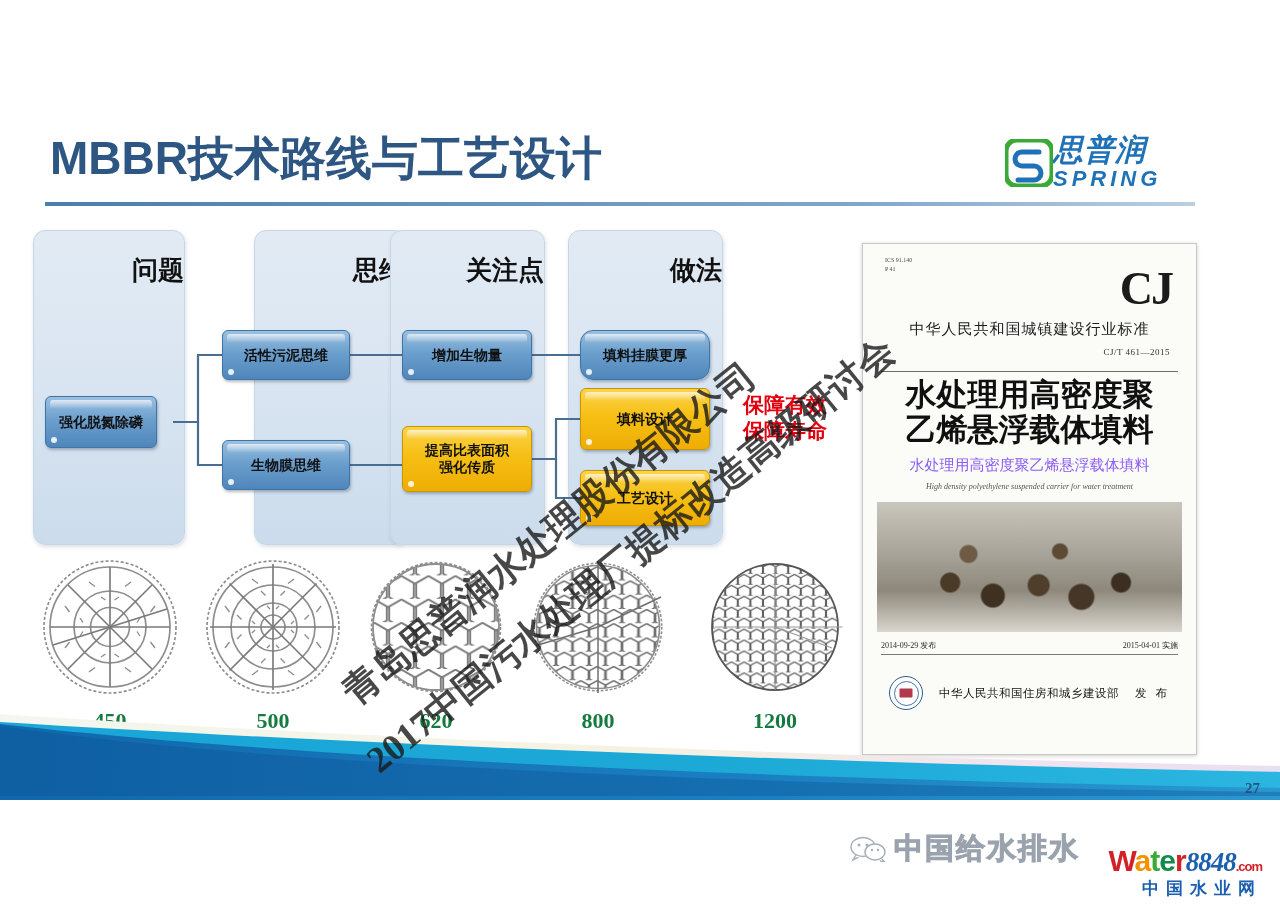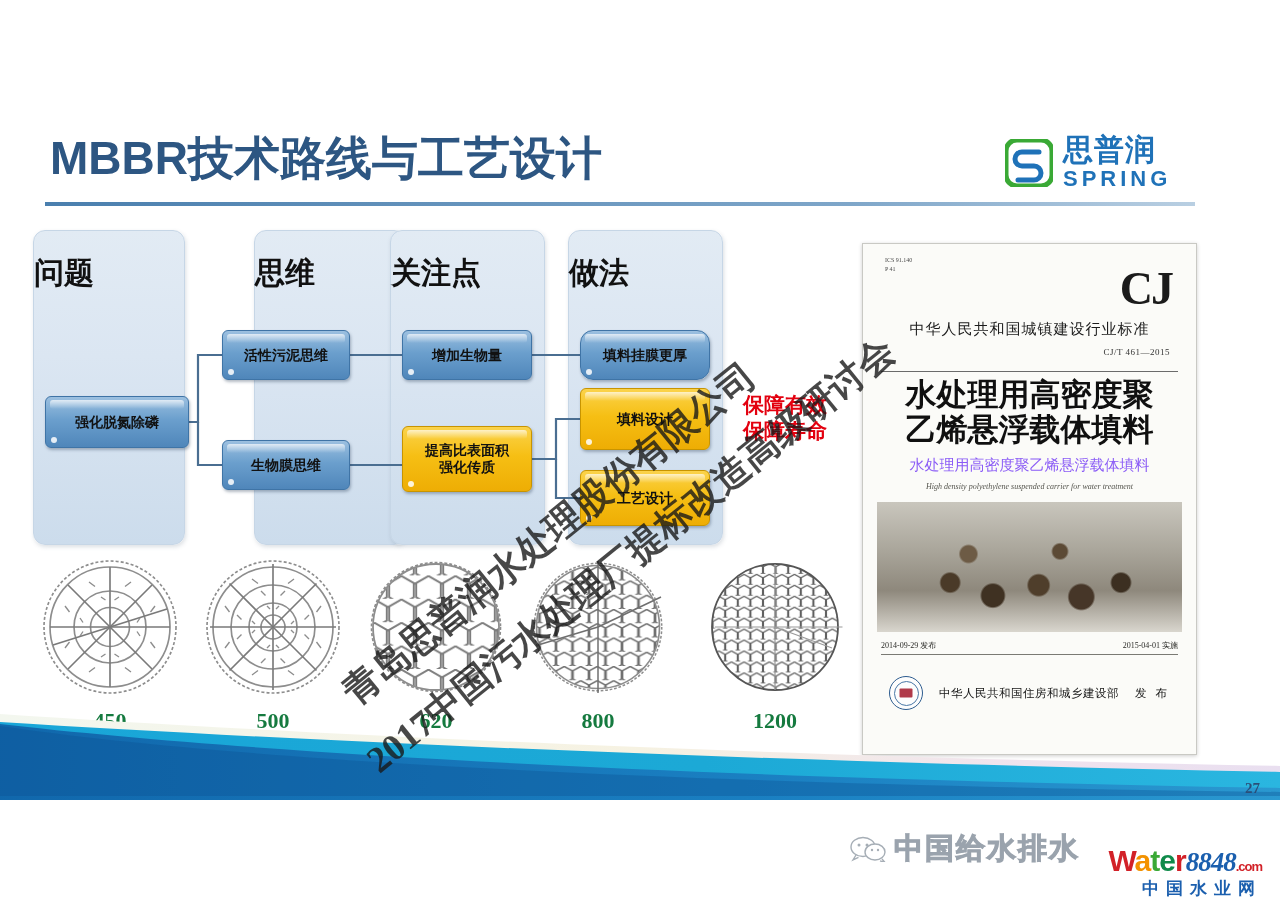--- a/index.html
+++ b/index.html
@@ -31,36 +31,36 @@
     display:flex; align-items:center; justify-content:center;
   }
   .badge span { font-size:21px; font-weight:bold; color:#1a1a1a; }
   .badge::before{
     content:""; position:absolute; left:4px; right:4px; top:3px; height:11px;
     background:linear-gradient(to bottom,rgba(255,255,255,.75),rgba(255,255,255,0));
     border-radius:3px;
   }
 
   
-  .brand { position:absolute; left:1005px; top:135px; display:flex; align-items:center; gap:10px; }
+  .brand { position:absolute; left:1005px; top:135px; display:flex; align-items:center; gap:0;font-style:italic; }
   .brand-mark { width:48px; height:48px; position:relative; }
   .brand-text { display:flex; flex-direction:column; line-height:1; }
   .brand-cn { font-size:30px; font-weight:bold; color:#1f72b8; letter-spacing:1px; }
   .brand-en { font-size:22px; font-weight:bold; color:#1f72b8; letter-spacing:4px; margin-top:3px; }
 
   
   .col {
     position:absolute; top:230px;
     background:linear-gradient(to bottom,#e2ebf4 0%,#dbe6f2 40%,#ccdcec 100%);
     border:1px solid #c6d6e6; border-radius:12px;
     box-shadow:1px 2px 4px rgba(80,100,120,.20);
   }
   .col-title {
-    position:absolute; top:22px; left:0; right:0; text-align:left;
-    font-size:30px; font-weight:bold; color:#111;
+    position:absolute; top:22px; left:0; right:0; text-align:right;
+    font-size:26px; font-weight:bold; color:#111;
   }
   .col1 { left:33px;  width:152px; height:315px; }
   .col2 { left:210px; width:152px; height:315px;margin-left:44px; }
   .col3 { left:390px; width:155px; height:315px; }
   .col4 { left:568px; width:155px; height:315px; }
 
   .node {
     position:absolute; border-radius:6px;
     display:flex; flex-direction:column; align-items:center; justify-content:center;
     font-weight:bold; color:#111; text-align:center; line-height:1.18;
@@ -79,21 +79,21 @@
     background:linear-gradient(to bottom,#9cc0e0 0%,#6b9fcd 45%,#4f86ba 100%);
     border:1px solid #3f74a6;
   }
   .node.yellow {
     background:linear-gradient(to bottom,#fbd34b 0%,#f6bf14 45%,#eead04 100%);
     border:1px solid #c89400;
   }
   .node span { font-size:14px; position:relative; z-index:2; }
 
   
-  .n-problem { left:45px;  top:396px; width:144px; height:52px; }
+  .n-problem { left:45px;  top:396px; width:112px; height:52px; }
   .n-as      { left:222px; top:330px; width:128px; height:50px; }
   .n-bio     { left:222px; top:440px; width:128px; height:50px; }
   .n-biomass { left:402px; top:330px; width:130px; height:50px; }
   .n-surface { left:402px; top:426px; width:130px; height:66px; }
   .n-thick   { left:580px; top:330px; width:130px; height:50px;border-radius:13px; }
   .n-media   { left:580px; top:388px; width:130px; height:62px; }
   .n-process { left:580px; top:470px; width:130px; height:56px; }
 
   svg.connectors { position:absolute; left:0; top:0; width:1280px; height:905px; pointer-events:none; }
 

